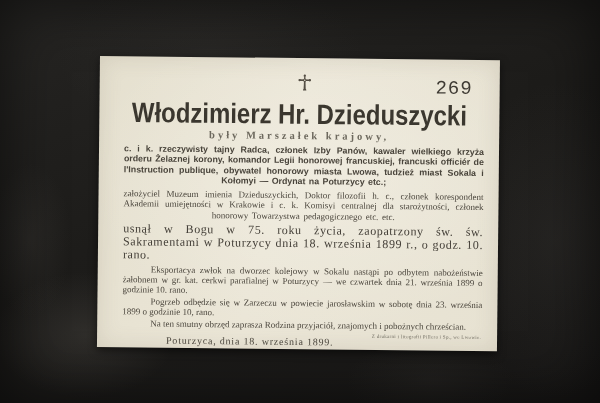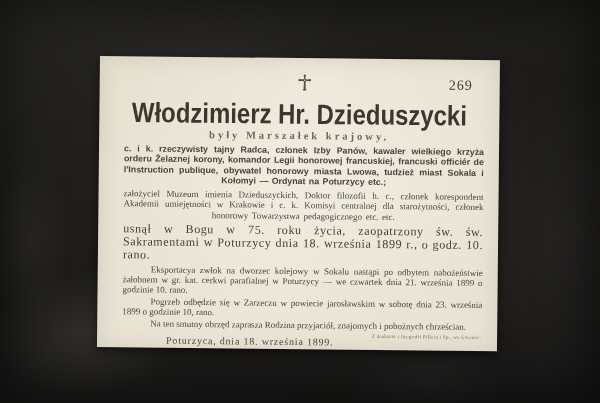--- a/index.html
+++ b/index.html
@@ -37,22 +37,22 @@
     padding-top: 9px;
     color: #47423a;
   }
 
   .cross { display: block; margin: 0 auto; padding-left: 10px; }
 
   .catalog-number {
     position: absolute;
     top: 18px;
     right: 27px;
-    font-family: Liberation Serif, serif;
-    font-size: 14px;
+    font-family: Liberation Mono, monospace;
+    font-size: 19px;
     letter-spacing: 1px;
     color: #3f3b34;
   }
 
   .title-wrap { text-align: center; margin-top: 3px; }
   .title {
     display: inline-block;
     font-family: "Liberation Sans", sans-serif;
     font-weight: 700;
     font-size: 26px;

